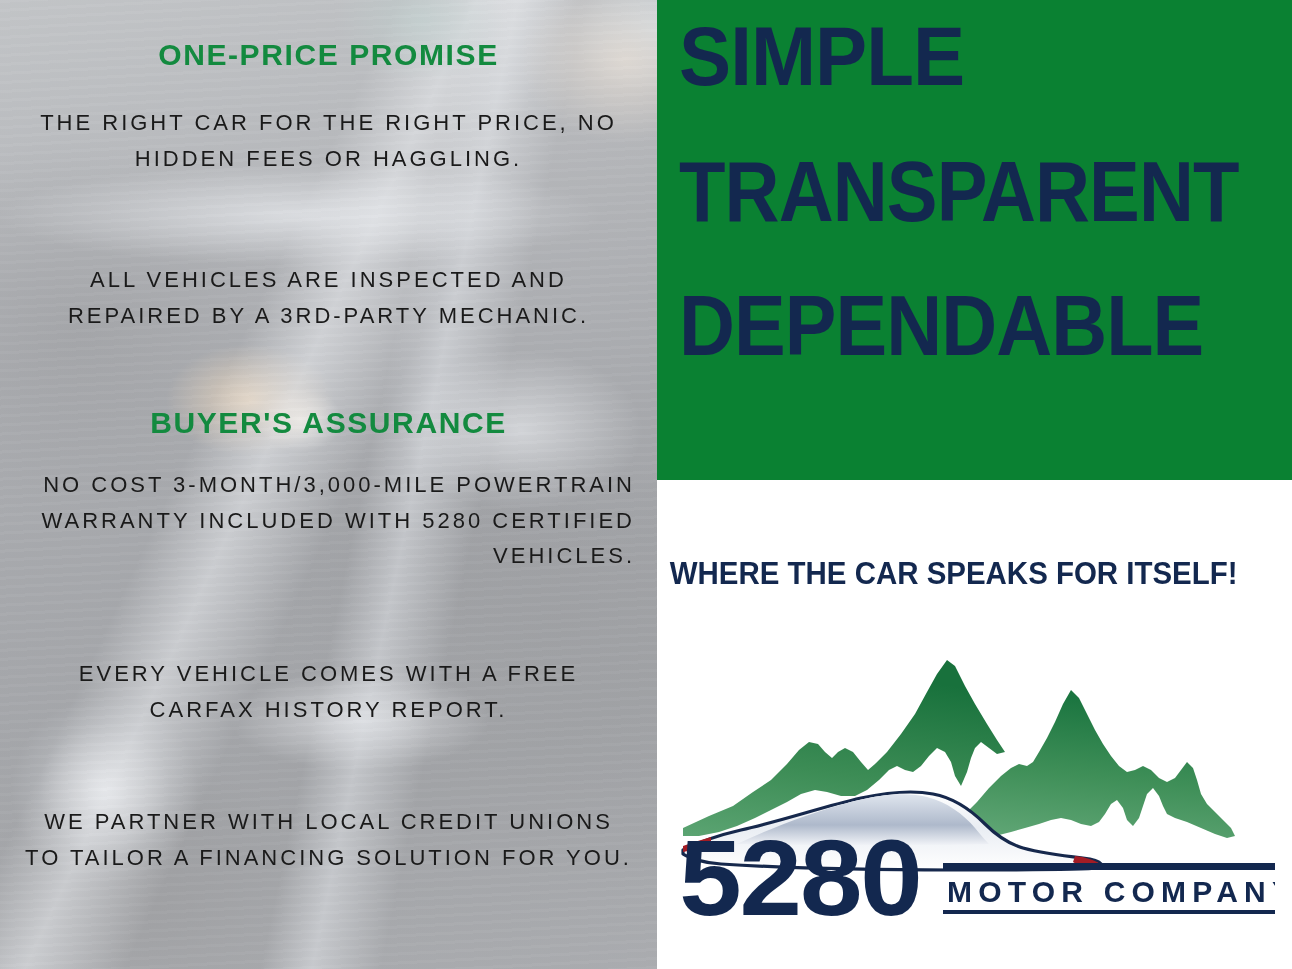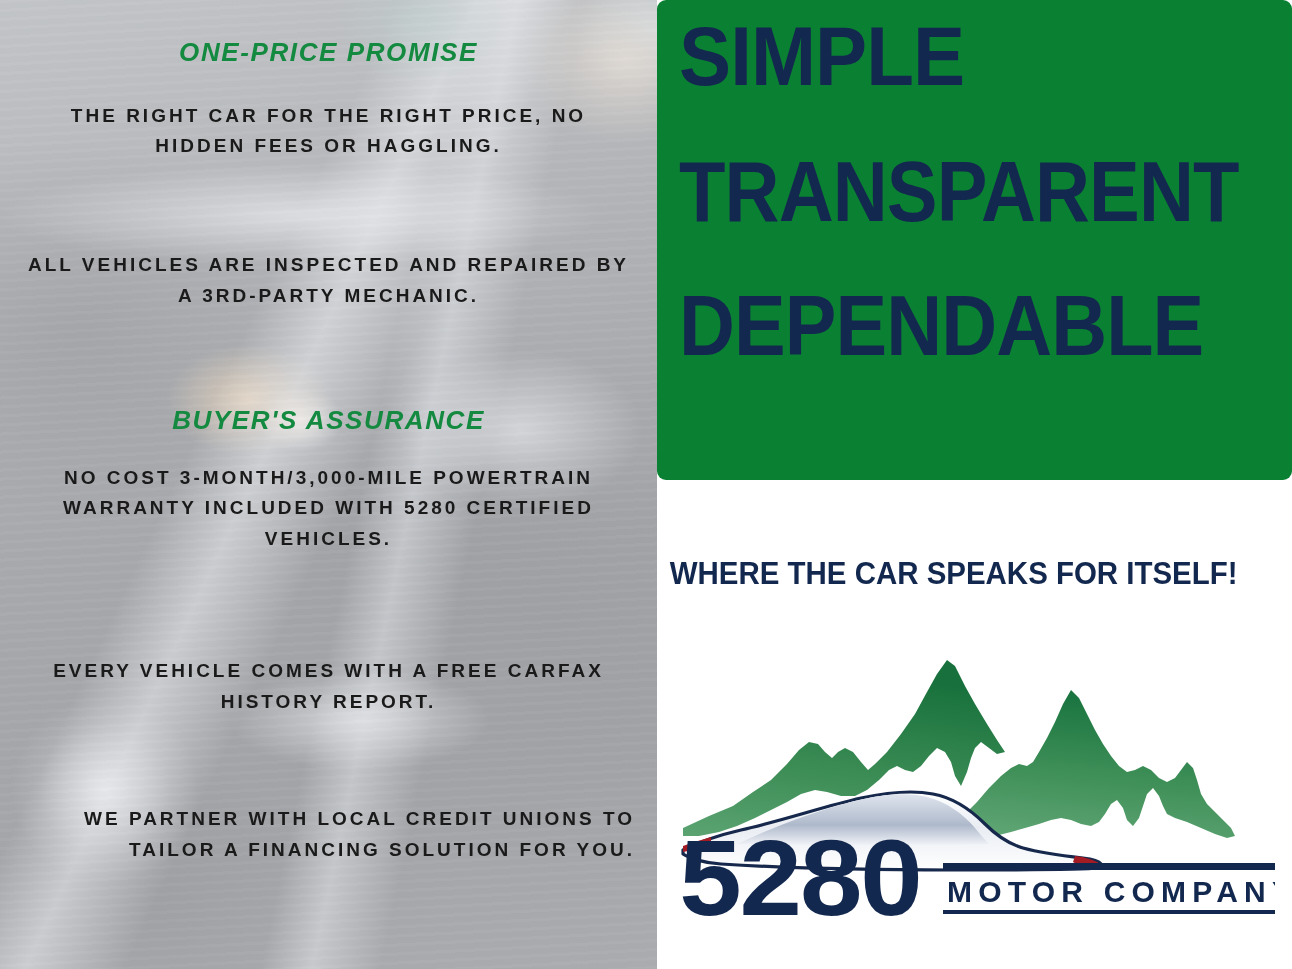--- a/index.html
+++ b/index.html
@@ -77,58 +77,56 @@
     padding:0 16px;
     box-sizing:border-box;
     text-align:center;
     z-index:3;
   }
 
   .feature{ }
   .feature-title{
     color:#138a3f;
     font-weight:bold;
-    font-size:26px;
+    font-size:30px;
     letter-spacing:1.6px;
     line-height:1.1;
     margin:0;
     text-transform:uppercase;
     font-family:"Liberation Sans", sans-serif;
-    font-style:italic;
   }
   .feature-body{
     color:#1a1a1a;
-    font-weight:bold;
-    font-size:19px;
+    font-weight:normal;
+    font-size:22px;
     letter-spacing:3.0px;
     line-height:1.62;
     margin:0;
     text-transform:uppercase;
     padding:0 6px;
   }
 
   
   .f0{ position:absolute; top:38px;  left:16px; right:16px;}
   .f0 .feature-body{margin-top:34px;}
   .f1{ position:absolute; top:220px; left:16px; right:16px;}
-  .f1 .feature-body{margin-top:30px;}
+  .f1 .feature-body{margin-top:42px;}
   .f2{ position:absolute; top:406px; left:16px; right:16px;}
-  .f2 .feature-body{margin-top:28px;}
+  .f2 .feature-body{margin-top:28px;text-align:right;}
   .f3{ position:absolute; top:610px; left:16px; right:16px;}
   .f3 .feature-body{margin-top:46px;}
   .f4{ position:absolute; top:776px; left:16px; right:16px;}
-  .f4 .feature-body{margin-top:28px;text-align:right;}
+  .f4 .feature-body{margin-top:28px;}
 
   
   .green-panel{
     position:absolute;left:657px;top:0;
     width:635px;height:480px;
     background:#0a8132;
     overflow:hidden;
-    border-radius:9px;
   }
   .green-words{
     position:absolute;
     left:22px;right:18px;top:14px;
   }
   .gword{
     color:#13284f;
     font-weight:bold;
     font-size:86px;
     line-height:1;

